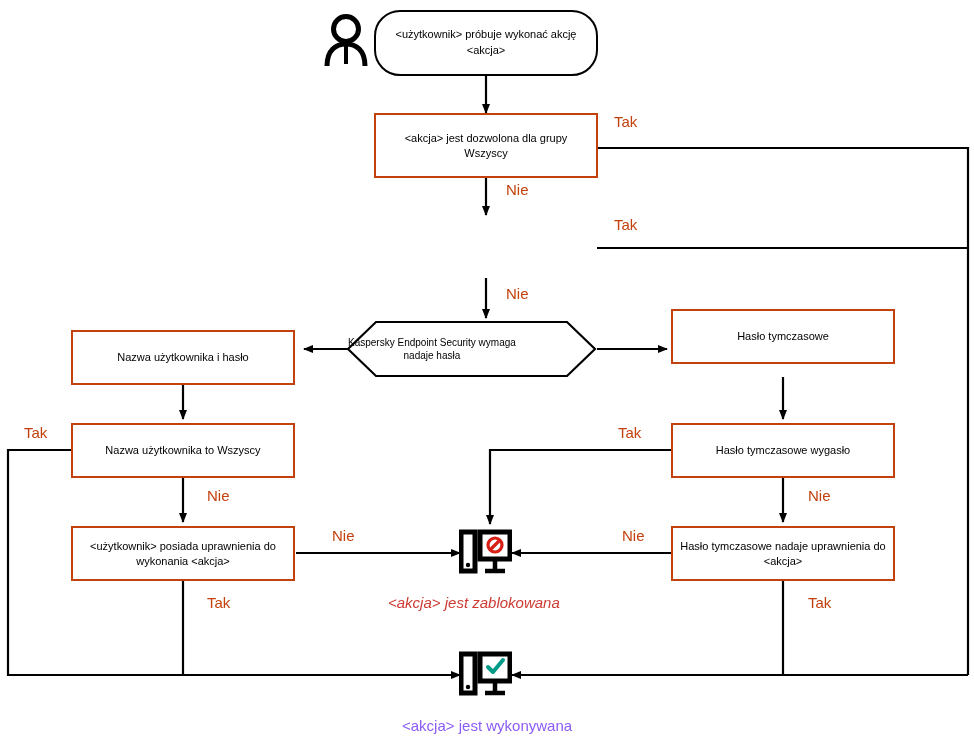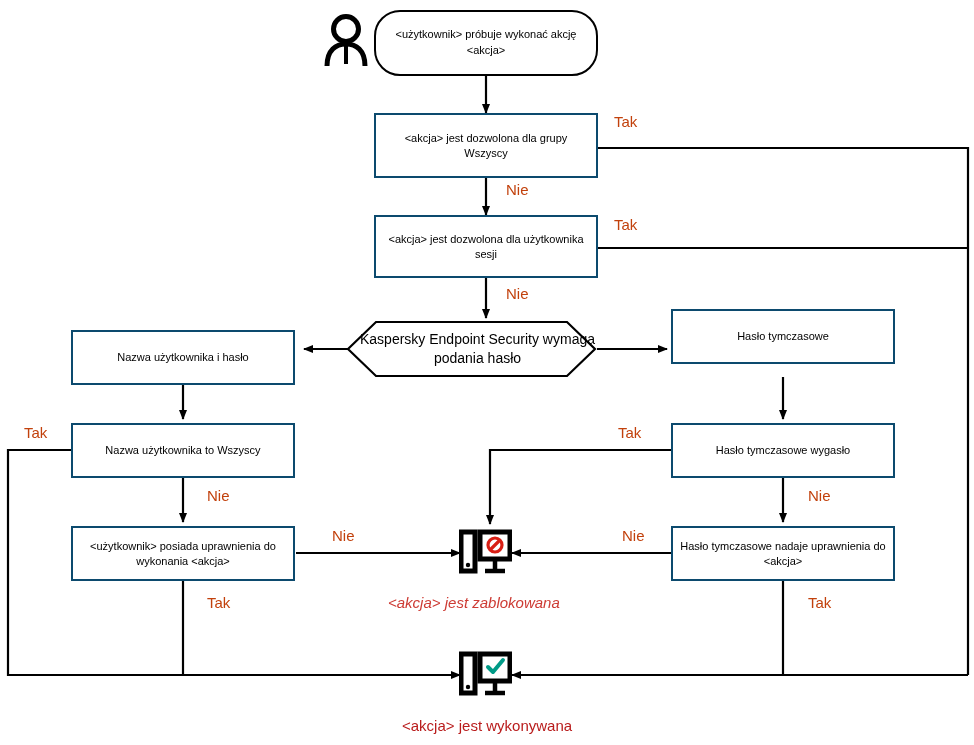--- a/index.html
+++ b/index.html
@@ -18,21 +18,21 @@
   #diagram-svg {
     position: absolute;
     left: 0;
     top: 0;
     width: 974px;
     height: 745px;
   }
   .node-box {
     position: absolute;
     box-sizing: border-box;
-    border: 2px solid #0c4a6e;
+    border: 2px solid #c2410c;
     background: #ffffff;
     display: flex;
     align-items: center;
     justify-content: center;
     text-align: center;
     font-size: 11px;
     line-height: 1.35;
     color: #000000;
     padding: 2px 6px;
   }
@@ -48,40 +48,40 @@
     text-align: center;
     font-size: 11px;
     line-height: 1.45;
     color: #000000;
     padding: 2px 14px;
   }
   .hex-label {
     position: absolute;
     display: flex;
     align-items: center;
-    justify-content: flex-end;
+    justify-content: flex-start;
     text-align: center;
-    font-size: 14px;
+    font-size: 10px;
     line-height: 1.35;
     color: #000000;
     pointer-events: none;
   }
   .edge-label {
     position: absolute;
     font-size: 15px;
     color: #c2410c;
     white-space: nowrap;
   }
   .result-label {
     position: absolute;
     font-size: 15px;
     white-space: nowrap;
   }
   .result-blocked { color: #cd3b34; font-style: italic; }
-  .result-allowed { color: #b91c1c; text-align: right; }
+  .result-allowed { color: #8b5cf6; text-align: right; }
   .icon-abs { position: absolute; }
 </style>
 </head>
 <body>
 
 <div id="canvas">
 
   <svg id="diagram-svg" viewBox="0 0 974 745" xmlns="http://www.w3.org/2000/svg">
     <defs>
       <marker id="arrow" markerWidth="10" markerHeight="8" refX="9" refY="4" orient="auto" markerUnits="userSpaceOnUse">
@@ -142,31 +142,25 @@
     <span>
       <span>&lt;użytkownik&gt; próbuje wykonać akcję</span><br>
       <span>&lt;akcja&gt;</span>
     </span>
   </div>
 
   <div class="node-box" style="left:374px; top:113px; width:224px; height:65px;">
     <span>&lt;akcja&gt; jest dozwolona dla grupy Wszyscy</span>
   </div>
 
-  <div class="node-box" style="left:374px; top:215px; width:224px; height:63px;">
-    <span>
-      <span>&lt;akcja&gt; jest dozwolona dla użytkownika</span><br>
-      <span>sesji</span>
-    </span>
-  </div>
 
   <div class="hex-label" style="left:348px; top:322px; width:247px; height:54px;">
     <span>
       <span>Kaspersky Endpoint Security wymaga</span><br>
-      <span>podania hasło</span>
+      <span>nadaje hasła</span>
     </span>
   </div>
 
   <div class="node-box" style="left:71px; top:330px; width:224px; height:55px;">
     <span>Nazwa użytkownika i hasło</span>
   </div>
 
   <div class="node-box" style="left:71px; top:423px; width:224px; height:55px;">
     <span>Nazwa użytkownika to Wszyscy</span>
   </div>

